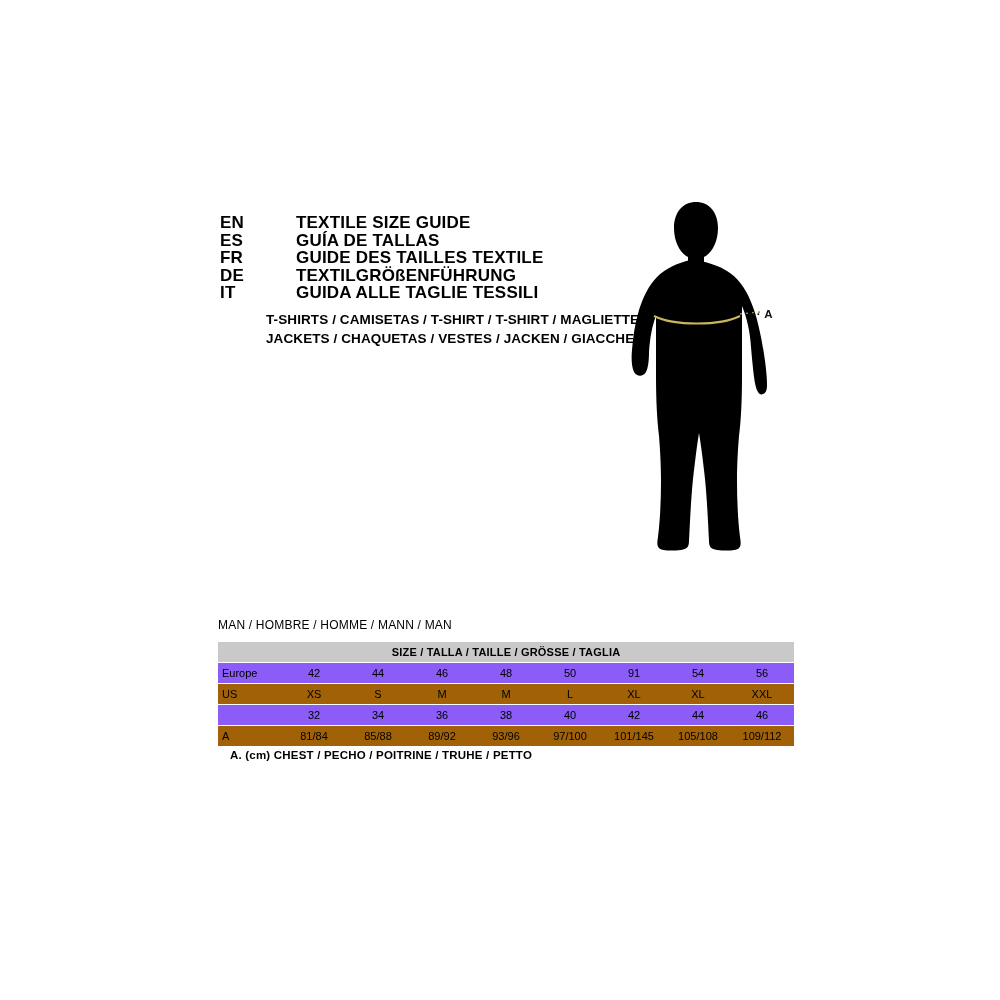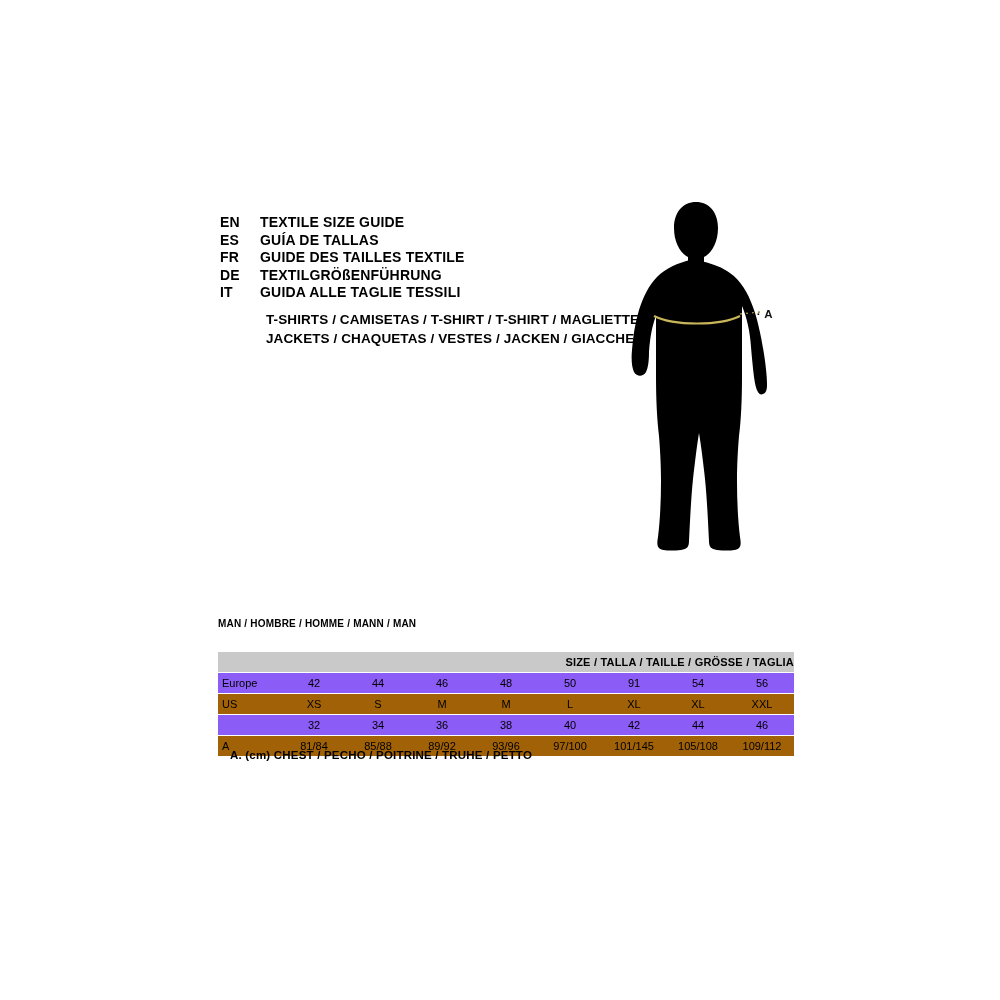--- a/index.html
+++ b/index.html
@@ -20,23 +20,24 @@
   .lang-block {
     position: absolute;
     left: 220px;
     top: 214px;
     width: 400px;
   }
   .lang-row {
     display: flex;
     align-items: baseline;
     line-height: 17.5px;
-    font-size: 14px;
-    font-weight: bold;
-    letter-spacing: .2px;
+    font-size: 17px;
+    font-weight: bold;
+    letter-spacing: .2px;
+    gap: 36px;
   }
   .lang-code {
     width: 40px;
     flex: 0 0 40px;
     font-weight: bold;
   }
   .lang-text {
     flex: 1 1 auto;
   }
 
@@ -73,24 +74,24 @@
   }
 
   
   .table-block {
     position: absolute;
     left: 218px;
     top: 618px;
     width: 576px;
   }
   .table-caption {
-    font-size: 10px;
-    font-weight: bold;
-    letter-spacing: .2px;
-    margin-bottom: 23px;
+    font-size: 12px;
+    font-weight: normal;
+    letter-spacing: .2px;
+    margin-bottom: 10px;
   }
   table.size-table {
     border-collapse: collapse;
     width: 576px;
     font-size: 11px;
     table-layout: fixed;
   }
   table.size-table td {
     padding: 3px 0 3px 0;
     text-align: center;
@@ -99,21 +100,21 @@
     line-height: 14px;
   }
   table.size-table td.rowhead {
     text-align: left;
     padding-left: 4px;
     width: 84px;
   }
   tr.header-row td {
     background: #c9c9c9;
     font-weight: bold;
-    text-align: right;
+    text-align: center;
     letter-spacing: .2px;
   }
   tr.band td {
     background: #8b5cf6;
   }
   tr.band-light td {
     background: #a16207;
   }
   .footnote {
     position: absolute;

